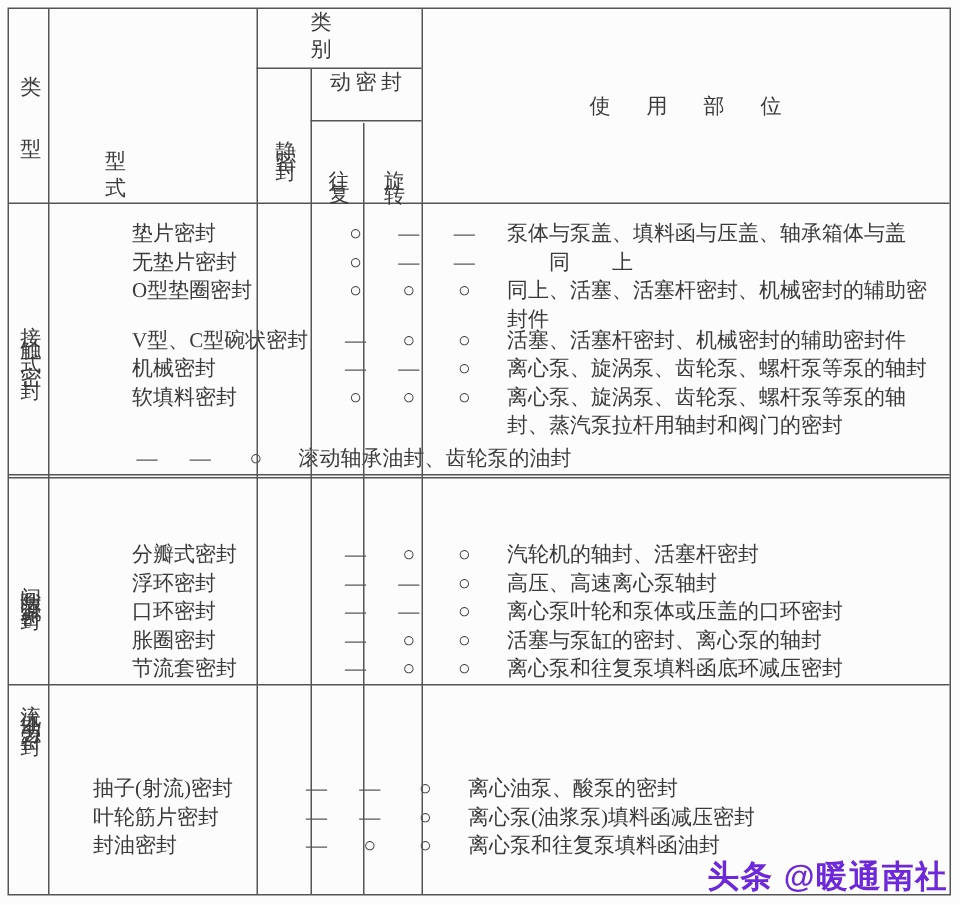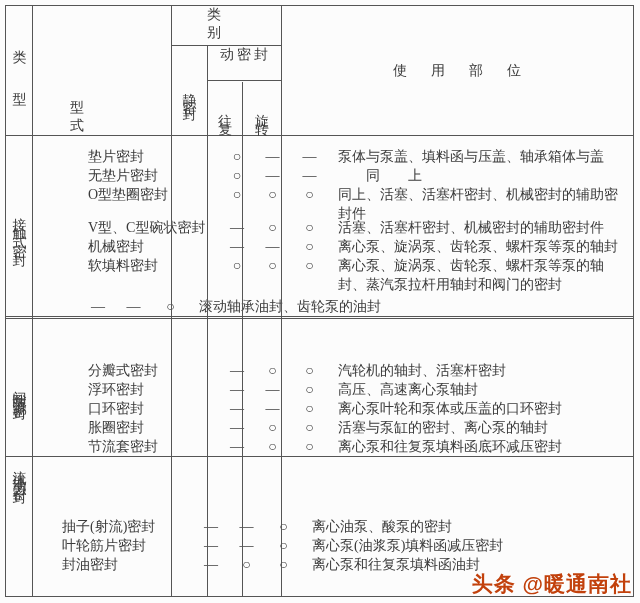--- a/index.html
+++ b/index.html
@@ -61,21 +61,21 @@
   
   .sp-form  { font-size:14px; letter-spacing:38px; padding-left:38px; }
   .sp-class { font-size:14px; letter-spacing:36px; padding-left:36px; }
   .sp-dyn   { font-size:14px; letter-spacing:3px;  padding-left:3px; }
   .sp-usage { font-size:14px; letter-spacing:24px; padding-left:24px; }
 
   .wm {
     position:absolute; right:8px; top:570px;
     font-family:"Liberation Sans","DejaVu Sans",sans-serif;
     font-size:21px; font-weight:bold; letter-spacing:1px;
-    color:#c2410c; text-shadow:1px 1px 0 #ffffff;
+    color:#6d28d9; text-shadow:1px 1px 0 #ffffff;
     white-space:nowrap;
   }
 </style>
 </head>
 <body>
 
 <div class="page">
   <div class="tbl">
 
     <div class="vline vl-a"></div>

